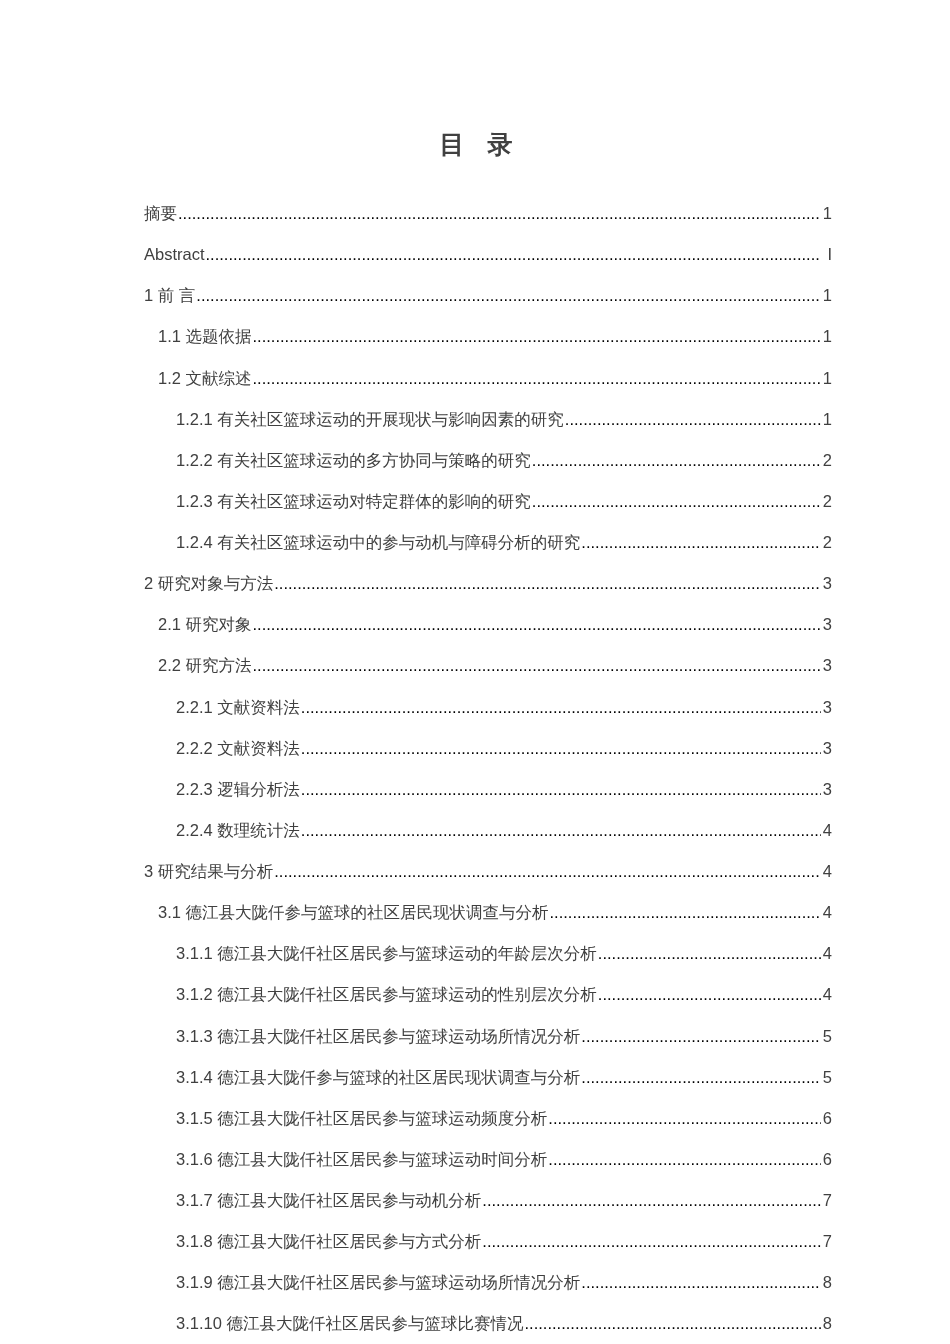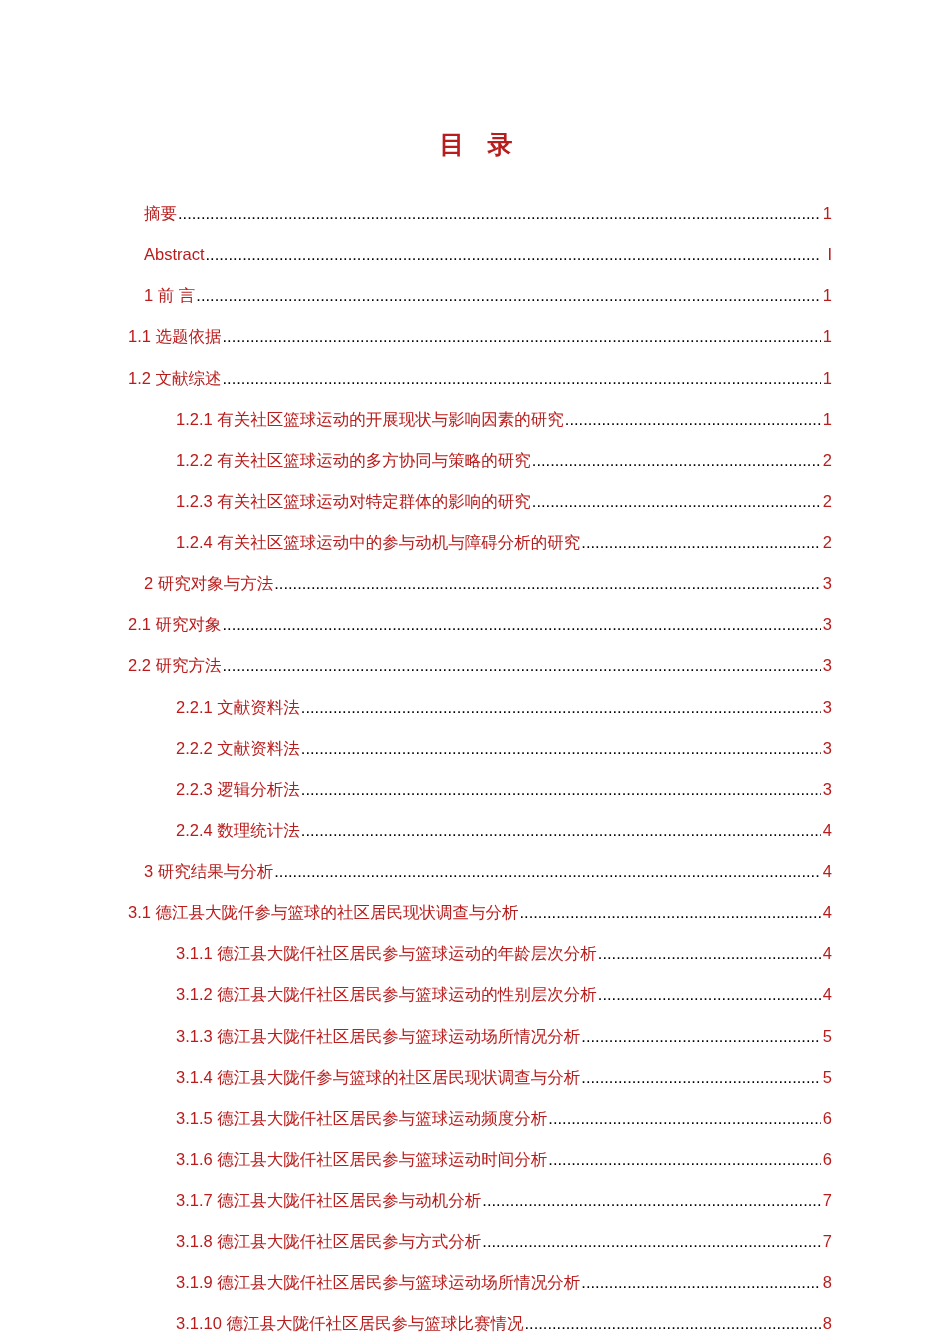--- a/index.html
+++ b/index.html
@@ -8,21 +8,21 @@
     background: #ffffff;
   }
   .page {
     width: 950px;
     height: 1344px;
     background: #ffffff;
     position: relative;
     box-sizing: border-box;
     padding: 128px 118px 0 128px;
     font-family: "Liberation Serif", "DejaVu Serif", serif;
-    color: #b91c1c;
+    color: #404040;
     overflow: hidden;
   }
   .toc-title {
     text-align: center;
     font-size: 25px;
     font-weight: bold;
     letter-spacing: 8px;
     margin: 0 0 42px 0;
     font-family: "Liberation Sans", sans-serif;
   }
@@ -57,21 +57,21 @@
     color: #000;
     display: block;
     white-space: nowrap;
   }
   .toc-entry .page-num {
     flex: 0 0 auto;
     text-align: right;
     min-width: 10px;
   }
   .lvl-0 { margin-left: 16px; }
-  .lvl-1 { }
+  .lvl-1 { margin-left: 30px; }
   .lvl-2 { margin-left: 48px; }
 </style>
 </head>
 <body>
 
 <div class="page">
   <div class="toc-title">目 录</div>
   <ul class="toc-list">
       <li class="toc-entry lvl-0">
         <span class="label">摘要</span>

